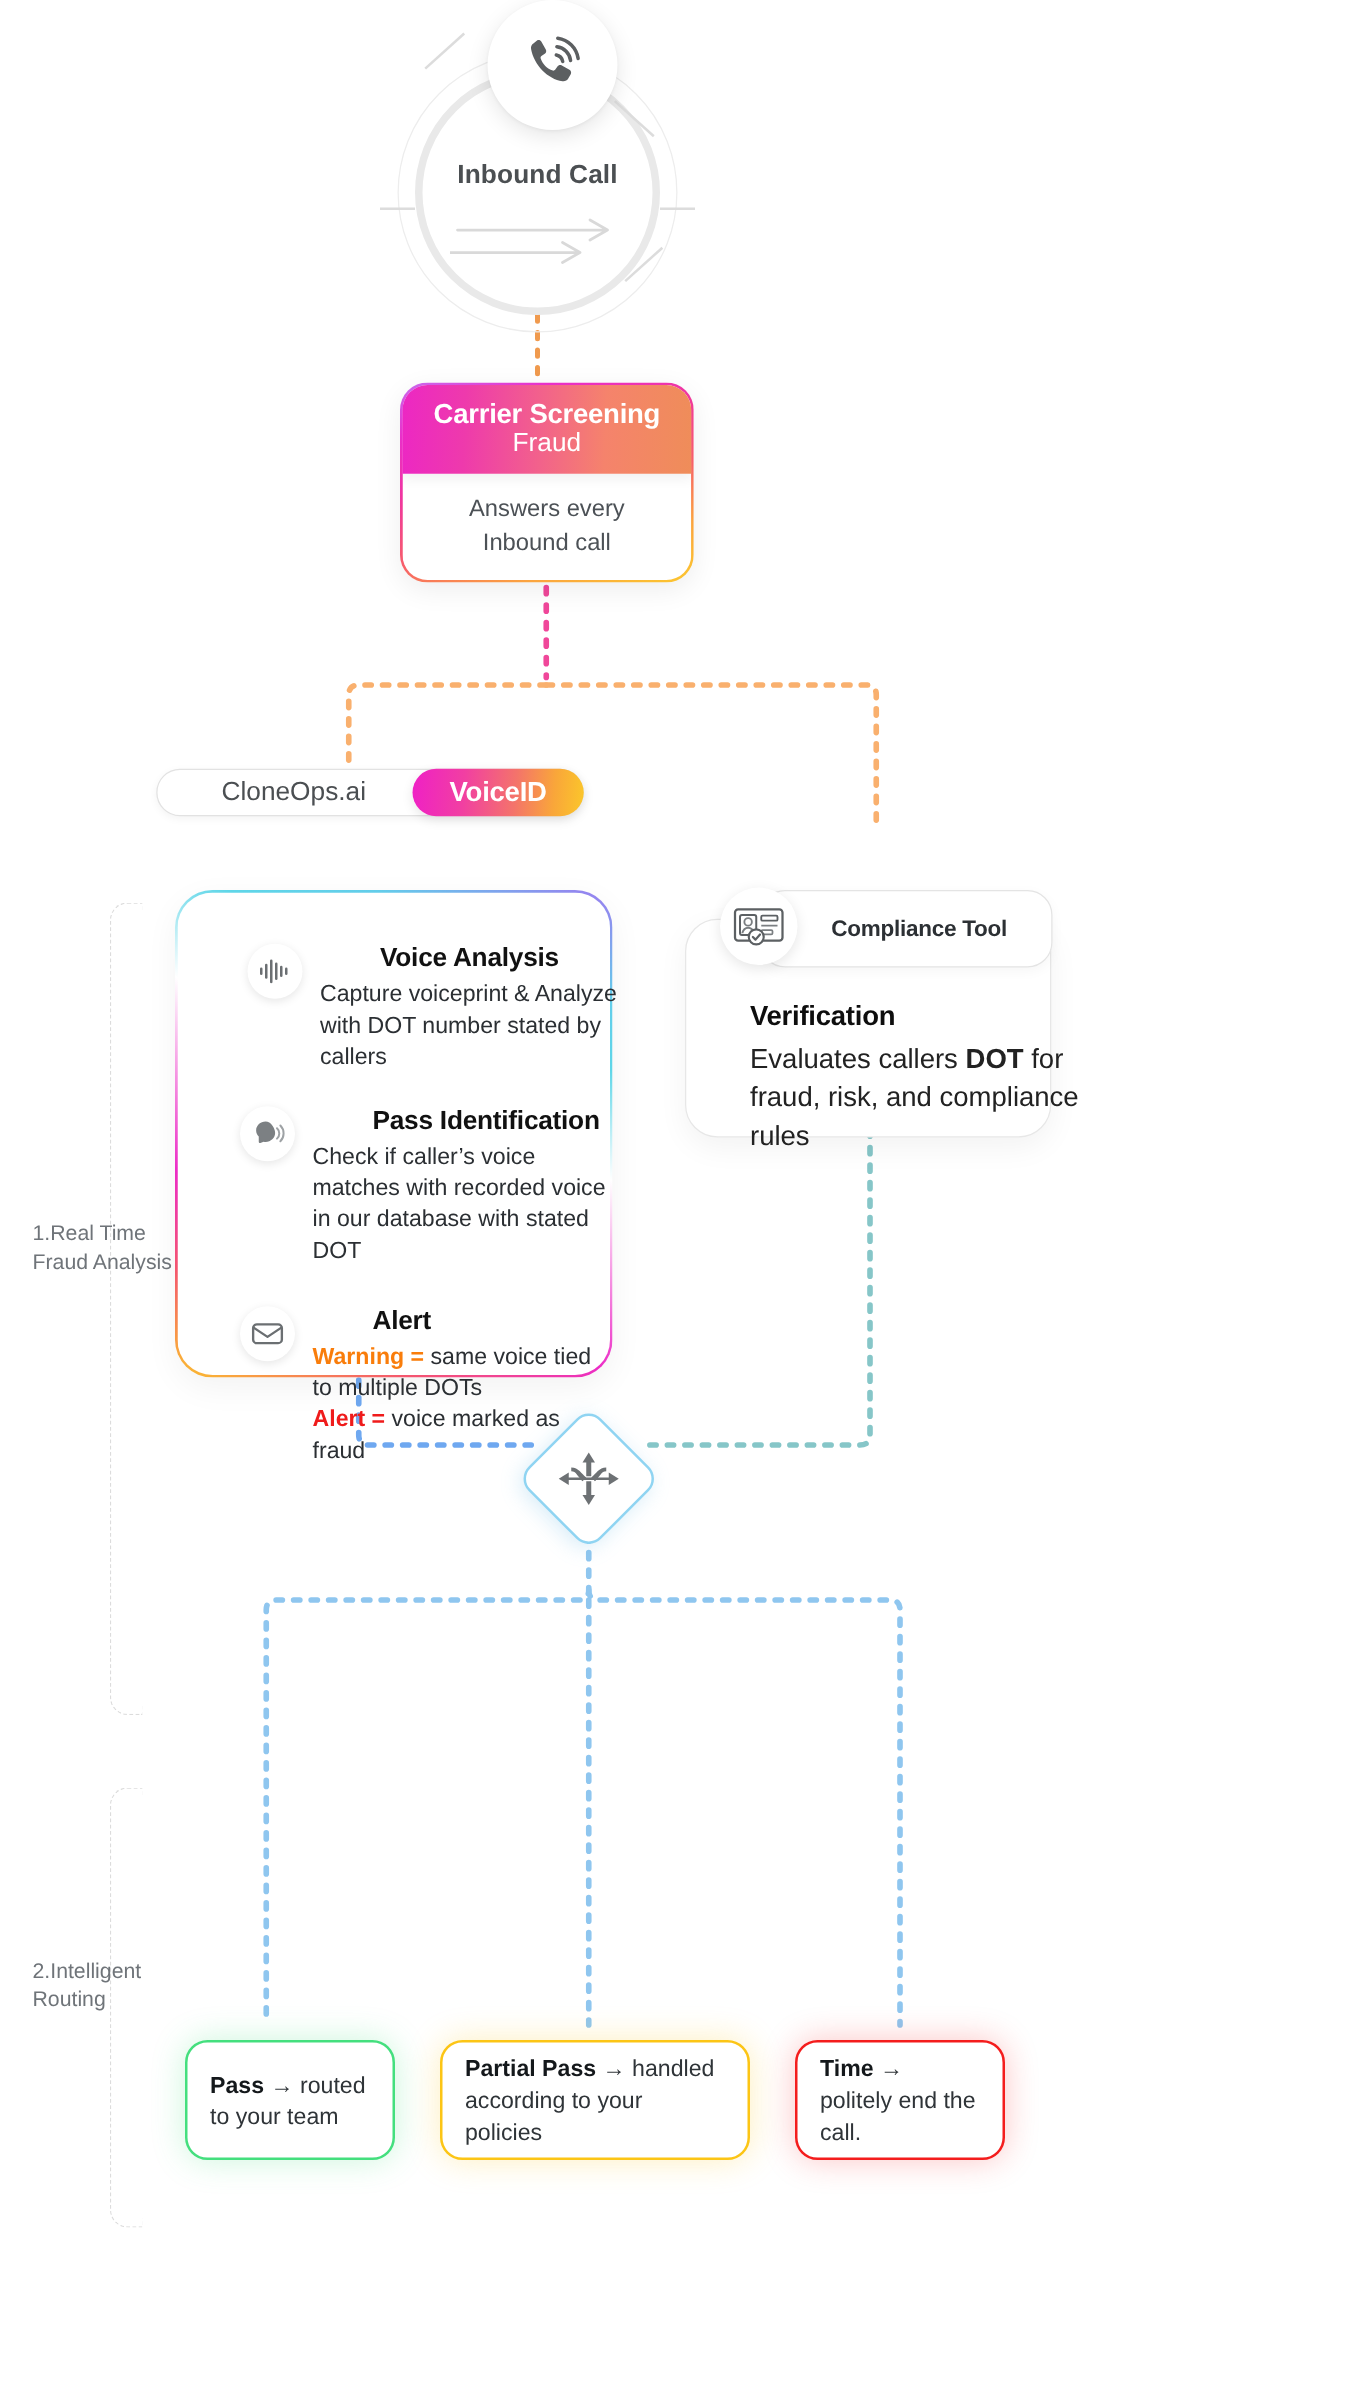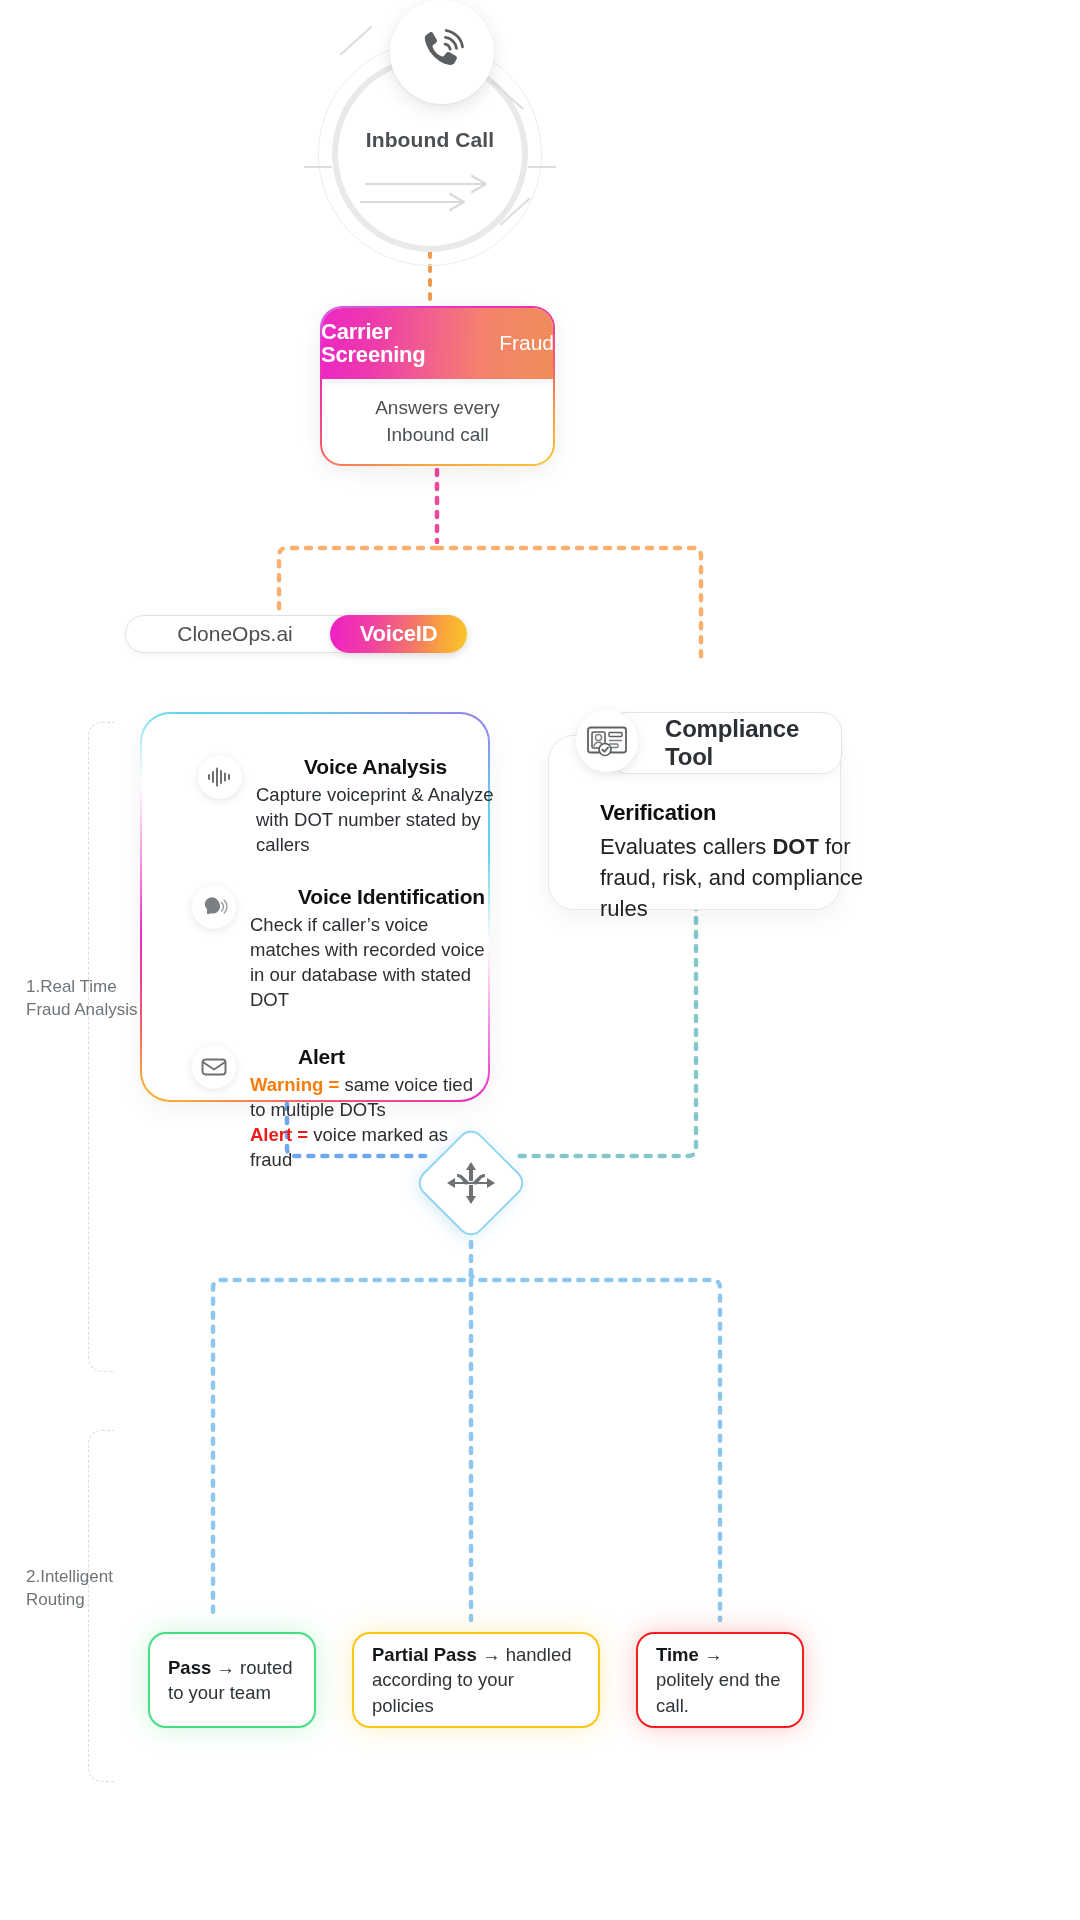--- a/index.html
+++ b/index.html
@@ -53,21 +53,21 @@
       linear-gradient(#fff,#fff),
       linear-gradient(160deg,#c86bf0 0%,#e930c9 18%,#f0369f 38%,#f75f6a 60%,#fba43f 80%,#fcc72e 100%);
     background-origin:border-box; background-clip:padding-box,border-box;
     box-shadow:0 6px 22px rgba(0,0,0,.07);
     overflow:hidden;
   }
   .agent-head {
     height:72px; margin:-1px -1px 0 -1px;
     border-radius:20px 20px 0 0;
     background:linear-gradient(92deg,#ec27c4 0%,#ee3aac 22%,#f2628b 48%,#f5836c 70%,#ef8d59 100%);
-    display:flex; flex-direction:row; align-items:center; justify-content:center;
+    display:flex; flex-direction:column; align-items:center; justify-content:center;
     color:#fff; box-shadow:0 4px 10px rgba(0,0,0,.06);
   }
   .agent-head .l1 { font-size:22px; font-weight:700; line-height:1.05; letter-spacing:-.2px;}
   .agent-head .l2 { font-size:21px; font-weight:400; line-height:1.2; }
   .agent-body {
     height:86px; display:flex; align-items:center; justify-content:center;
     text-align:center; color:#4c5156; font-size:19px; line-height:1.42;
   }
 
   
@@ -111,21 +111,21 @@
   .feat p { font-size:18.5px; color:#2b2f33; line-height:1.36; }
   .bullets { list-style:none; margin-top:3px; }
   .bullets li { font-size:18.5px; font-weight:700; line-height:1.42; position:relative; padding-left:26px; }
   .bullets li::before {
     content:"•"; position:absolute; left:8px; top:-1px; color:#111; font-size:20px; font-weight:700;
   }
   .comp-card-outer {
     position:absolute; left:608px; top:712px; width:234px; height:62px;
     border-radius:20px; background:#fff; border:1.5px solid #e4e4e4;
     display:flex; align-items:center; padding-left:56px;
-    font-size:24px; font-weight:700; color:#2c3034; letter-spacing:-.2px;
+    font-size:18px; font-weight:700; color:#2c3034; letter-spacing:-.2px;
     box-shadow:0 3px 10px rgba(0,0,0,.04);
   }
   .comp-big {
     position:absolute; left:548px; top:735px; width:293px; height:175px;
     border-radius:26px; background:#fff; border:1.5px solid #e7e7e7;
     box-shadow:0 8px 24px rgba(0,0,0,.05);
   }
   .comp-icon {
     position:absolute; left:576px; top:710px; width:62px; height:62px; border-radius:50%;
     background:#fff; box-shadow:0 3px 11px rgba(0,0,0,.10);
@@ -262,21 +262,21 @@
     <span class="ic">
       <svg width="28" height="24" viewBox="0 0 28 24">
         <path d="M12.5 2.2c-4.2 0-7.6 3.2-7.6 7.1 0 1.9.8 3.6 2.1 4.9v4.1c0 .7.6 1.2 1.3 1l2.6-1c.5.1 1.1.2 1.6.2 4.2 0 7.6-3.2 7.6-7.1S16.7 2.2 12.5 2.2z" fill="#7c8083"></path>
         <g stroke="#9ea2a5" stroke-width="1.6" fill="none" stroke-linecap="round">
           <path d="M21.6 7.6a5.6 5.6 0 0 1 0 8.3"></path>
           <path d="M24.3 5.4a9 9 0 0 1 0 12.6"></path>
         </g>
       </svg>
     </span>
     <div class="txt">
-      <h3>Voice Identification</h3>
+      <h3>Pass Identification</h3>
       <p>Check if caller’s voice matches with recorded voice in our database with stated DOT</p>
     </div>
   </div>
 
   <div class="feat" style="left:192px; top:1045px; width:300px;">
     <span class="ic">
       <svg width="26" height="20" viewBox="0 0 26 20">
         <rect x="1.5" y="2.5" width="23" height="15" rx="3" fill="none" stroke="#6b6f72" stroke-width="1.9"></rect>
         <path d="M2.5 5.5 L13 12.5 L23.5 5.5" fill="none" stroke="#6b6f72" stroke-width="1.9" stroke-linecap="round" stroke-linejoin="round"></path>
       </svg>

